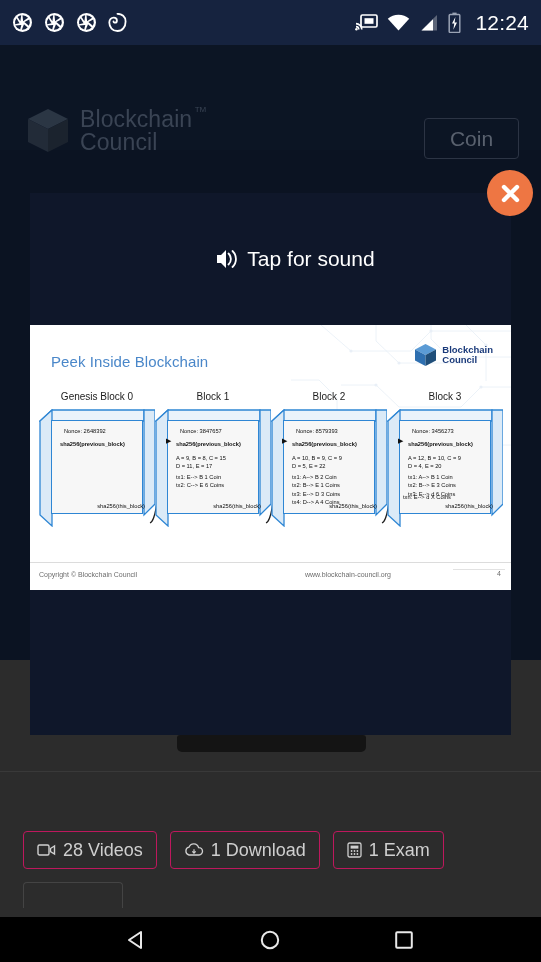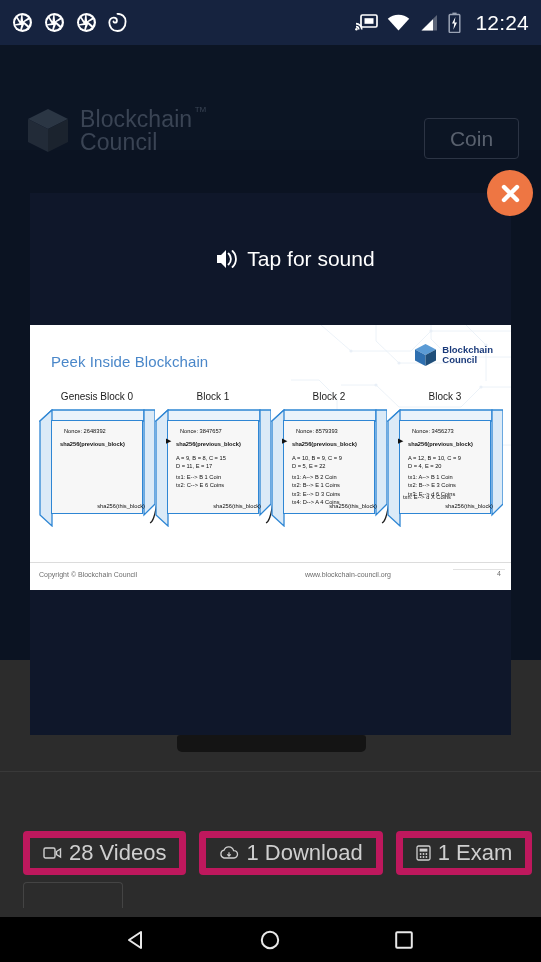--- a/index.html
+++ b/index.html
@@ -65,23 +65,23 @@
     background: #393939;
   }
   .ghost-btn {
     position: absolute; left: 177px; top: 735px; width: 189px; height: 17px;
     background: #141414; border-radius: 3px 3px 5px 5px;
   }
 
   
   .badges { position: absolute; left: 23px; top: 831px; display: flex; gap: 13px; }
   .badge {
-    height: 44px; border: 7px solid #be185d; border-radius: 4px;
+    height: 38px; border: 1px solid #be185d; border-radius: 4px;
     display: flex; align-items: center; gap: 7px;
-    padding: 0 13px; color: #cfcfcf; font-size: 22px;
+    padding: 0 13px; color: #cfcfcf; font-size: 18px;
   }
   .badge-stub {
     position: absolute; left: 23px; top: 882px;
     width: 100px; height: 26px;
     border: 1px solid #444; border-radius: 4px 4px 0 0;
     border-bottom: none;
   }
 
   
   .player {

